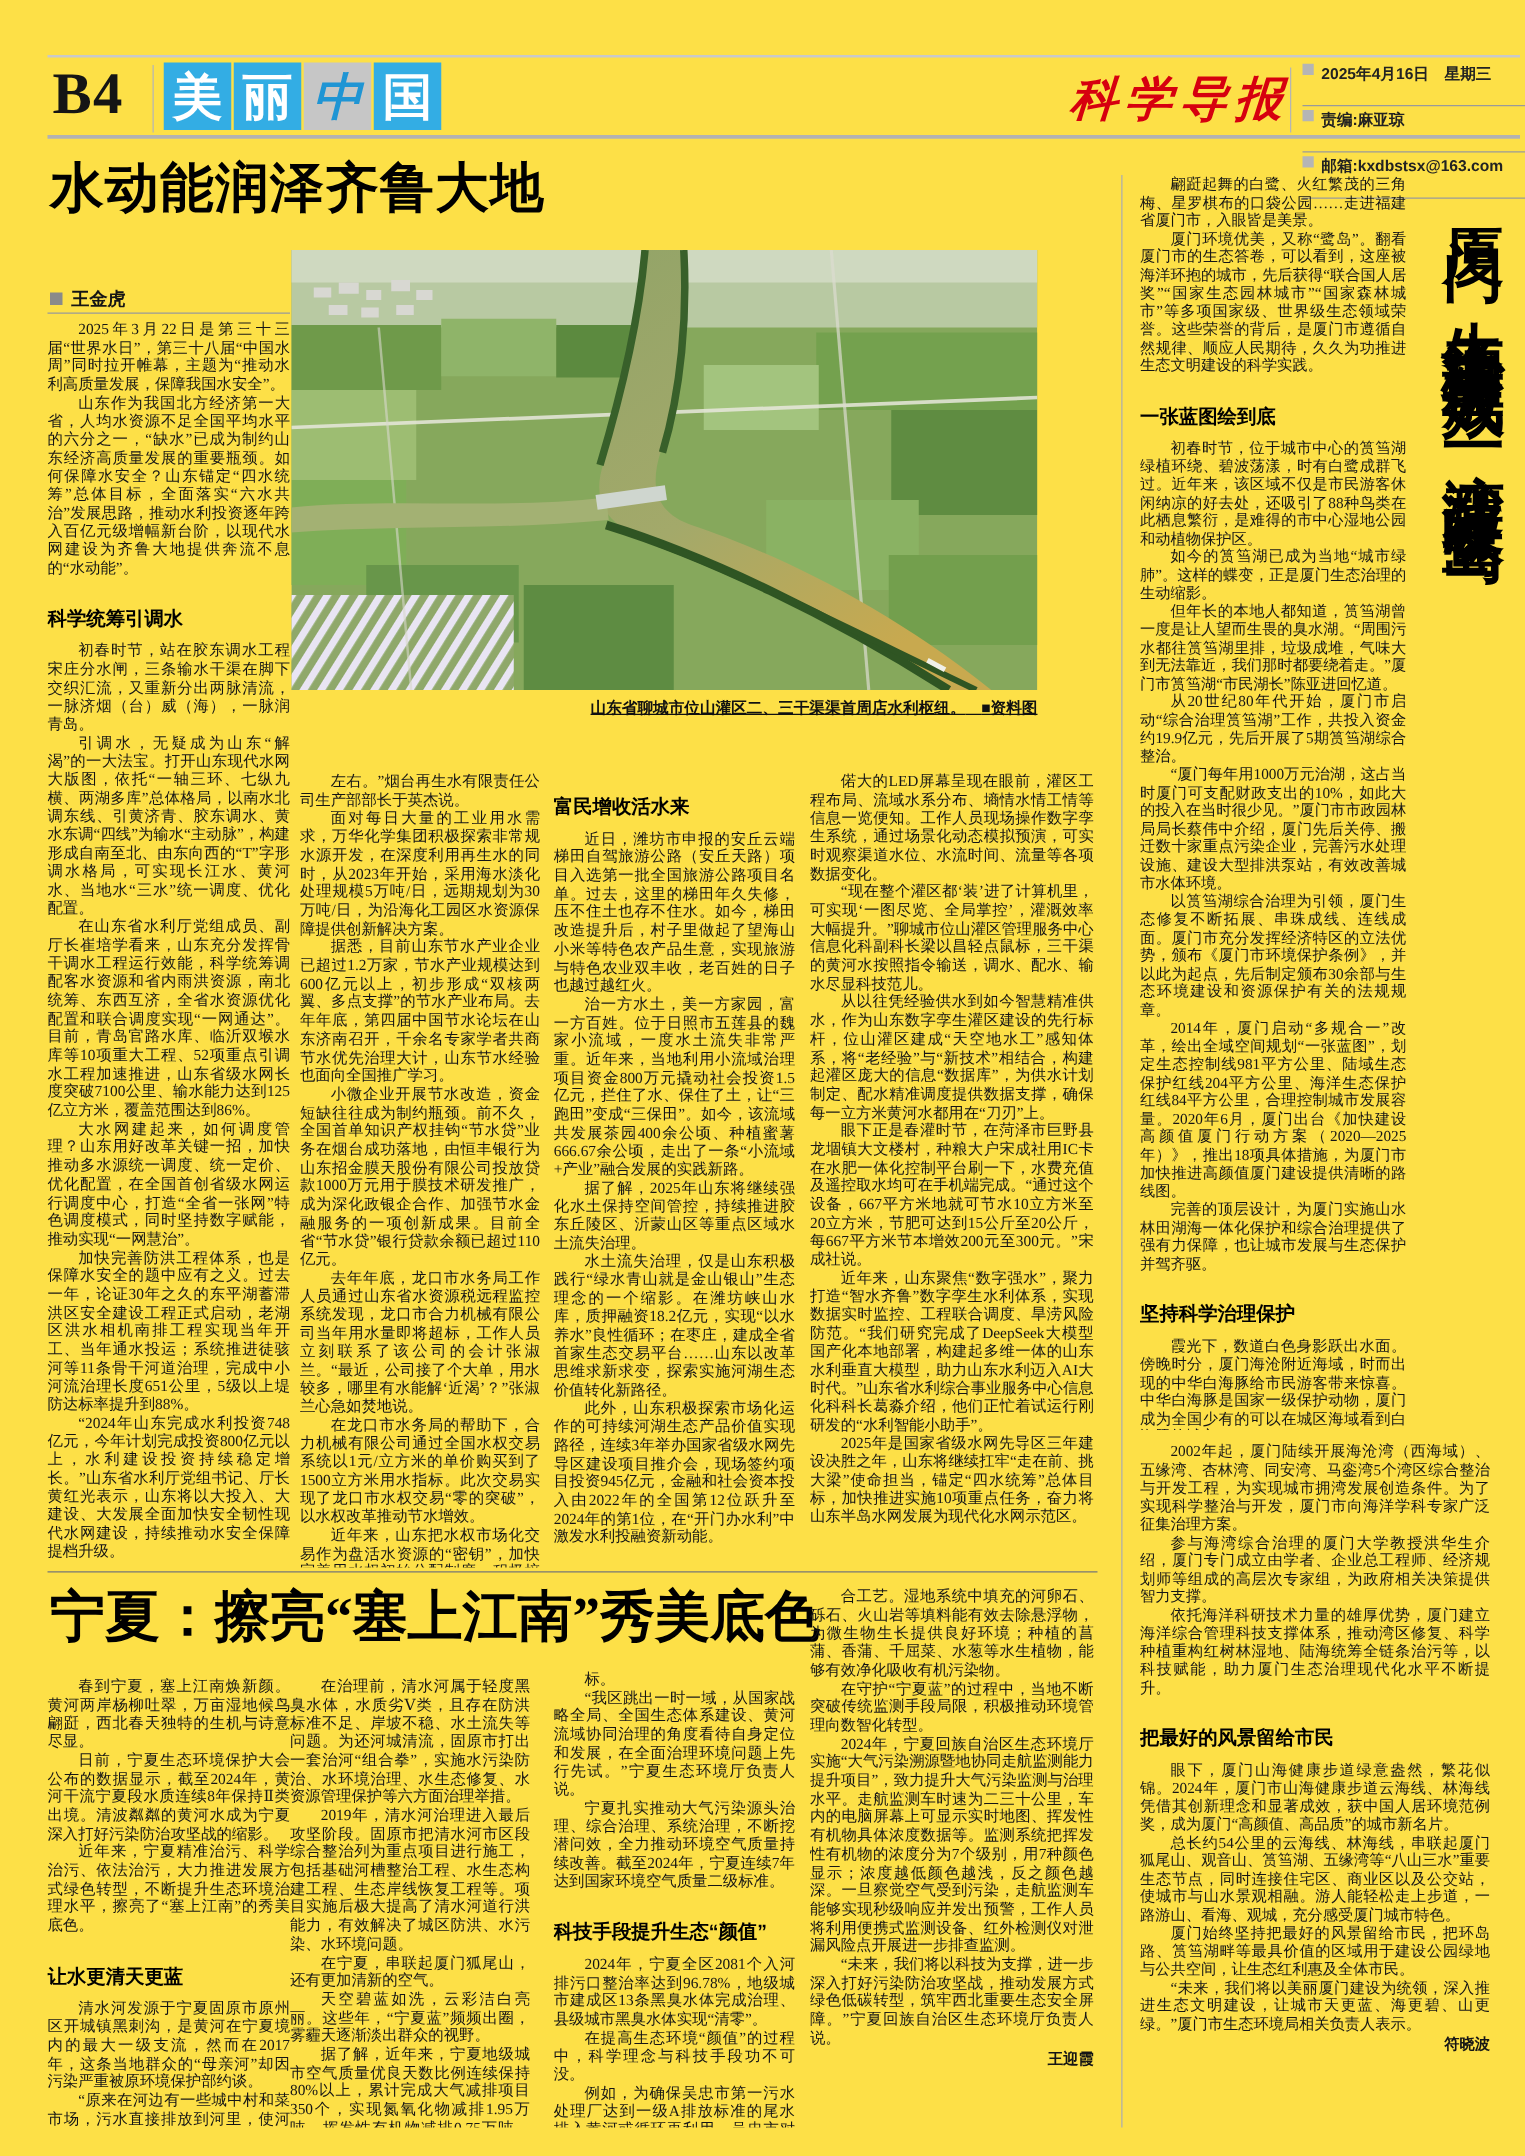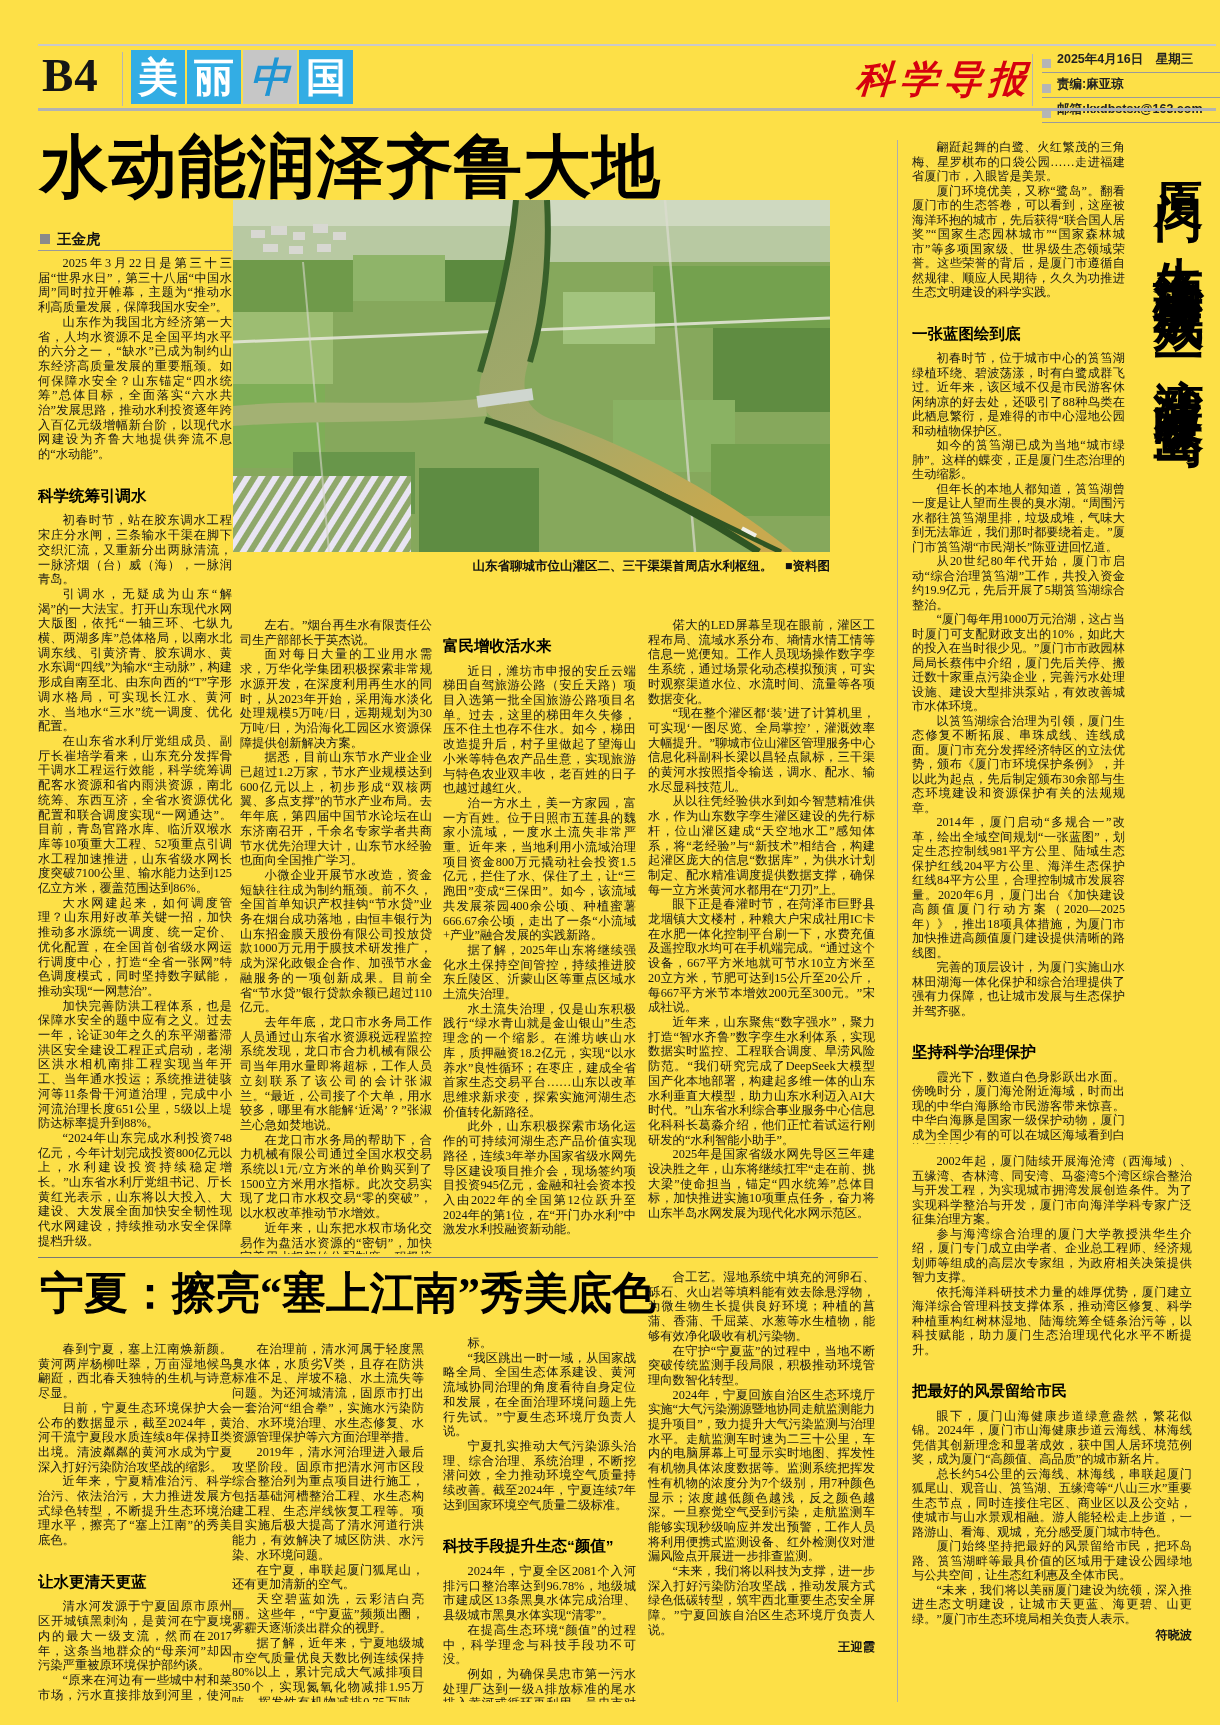--- a/index.html
+++ b/index.html
@@ -11,27 +11,27 @@
   .page-label{font-size:47px;font-weight:700;letter-spacing:1px;}
   .vdiv{width:1px;background:#b5b5b5;}
   .logo{display:flex;gap:2px;}
   .logo .box{width:54px;height:54px;display:flex;align-items:center;justify-content:center;
              font-family:"Liberation Sans","DejaVu Sans",sans-serif;font-weight:700;font-size:40px;color:#fff;}
   .logo .blue{background:#33ade4;}
   .logo .gray{background:#c6c6c6;color:#1f95d4;font-style:italic;font-family:"Liberation Serif",serif;}
   .masthead{color:#d6000f;font-size:38px;font-weight:700;font-style:italic;letter-spacing:6px;
             font-family:"Liberation Serif","DejaVu Serif",serif;transform:skewX(-4deg);}
   .info{width:178px;font-family:"Liberation Sans","DejaVu Sans",sans-serif;}
-  .info .row{display:flex;align-items:flex-end;font-size:12.5px;font-weight:700;color:#222;
-             border-bottom:1px solid #9a9a9a;padding:3px 0 4px;}
+  .info .row{display:flex;align-items:flex-start;font-size:12.5px;font-weight:700;color:#222;
+             border-bottom:1px solid #9a9a9a;padding:3px 0 16px;}
   .info .sq{width:9px;height:9px;background:#b5b5b5;margin-right:6px;flex:0 0 auto;}
   .header-rule{background:#b2b2b2;}
   
   .main-headline{font-family:"Liberation Sans","DejaVu Sans",sans-serif;font-weight:800;
-                 font-size:68px;letter-spacing:1px;color:#000;white-space:nowrap;}
+                 font-size:43px;letter-spacing:1px;color:#000;white-space:nowrap;}
   .byline{font-size:14.5px;font-weight:700;font-family:"Liberation Sans","DejaVu Sans",sans-serif;}
   .byline .sq{display:inline-block;width:10px;height:10px;background:#8a8a8a;margin-right:7px;}
   .caption{font-size:12.5px;font-weight:700;text-align:right;color:#111;}
   .col{font-size:12.3px;line-height:14.7px;text-align:justify;overflow:hidden;}
   .blk-p{text-indent:2em;margin:0;}
   .blk-h{font-family:"Liberation Sans","DejaVu Sans",sans-serif;font-size:15.5px;font-weight:700;
          margin:25px 0 8px;text-indent:0;color:#000;line-height:1.2;}
   .blk-sig{text-align:right;font-weight:700;margin-top:2px;}
   .rule-h{background:#777;}
   .rule-v{background:#adadad;}
@@ -138,21 +138,21 @@
           <rect x="80" y="24" width="15" height="9"></rect>
         <rect x="100" y="32" width="13" height="8"></rect>
           <rect x="30" y="44" width="15" height="8"></rect>
         <rect x="56" y="46" width="14" height="8"></rect>
           <rect x="84" y="44" width="14" height="8"></rect>
       </g>
 
       <rect x="508" y="330" width="16" height="4" fill="#f0f0e8" transform="rotate(28 516 332)"></rect>
     </svg>
   </div>
-  <div class="abs caption" style="left:233px;top:558px;width:597px;">
+  <div class="abs caption" style="left:233px;top:558px;width:597px;text-decoration:underline;">
     <span>山东省聊城市位山灌区二、三干渠渠首周店水利枢纽。</span>　<span>■资料图</span>
   </div>
 
   <div class="abs col" style="left:38px;top:256px;width:194px;height:998px;">
       <div class="blk-p">2025年3月22日是第三十三届“世界水日”，第三十八届“中国水周”同时拉开帷幕，主题为“推动水利高质量发展，保障我国水安全”。</div>
       <div class="blk-p">山东作为我国北方经济第一大省，人均水资源不足全国平均水平的六分之一，“缺水”已成为制约山东经济高质量发展的重要瓶颈。如何保障水安全？山东锚定“四水统筹”总体目标，全面落实“六水共治”发展思路，推动水利投资逐年跨入百亿元级增幅新台阶，以现代水网建设为齐鲁大地提供奔流不息的“水动能”。</div>
       <h3 class="blk-h">科学统筹引调水</h3>
       <div class="blk-p">初春时节，站在胶东调水工程宋庄分水闸，三条输水干渠在脚下交织汇流，又重新分出两脉清流，一脉济烟（台）威（海），一脉润青岛。</div>
       <div class="blk-p">引调水，无疑成为山东“解渴”的一大法宝。打开山东现代水网大版图，依托“一轴三环、七纵九横、两湖多库”总体格局，以南水北调东线、引黄济青、胶东调水、黄水东调“四线”为输水“主动脉”，构建形成自南至北、由东向西的“T”字形调水格局，可实现长江水、黄河水、当地水“三水”统一调度、优化配置。</div>
       <div class="blk-p">在山东省水利厅党组成员、副厅长崔培学看来，山东充分发挥骨干调水工程运行效能，科学统筹调配客水资源和省内雨洪资源，南北统筹、东西互济，全省水资源优化配置和联合调度实现“一网通达”。目前，青岛官路水库、临沂双堠水库等10项重大工程、52项重点引调水工程加速推进，山东省级水网长度突破7100公里、输水能力达到125亿立方米，覆盖范围达到86%。</div>

